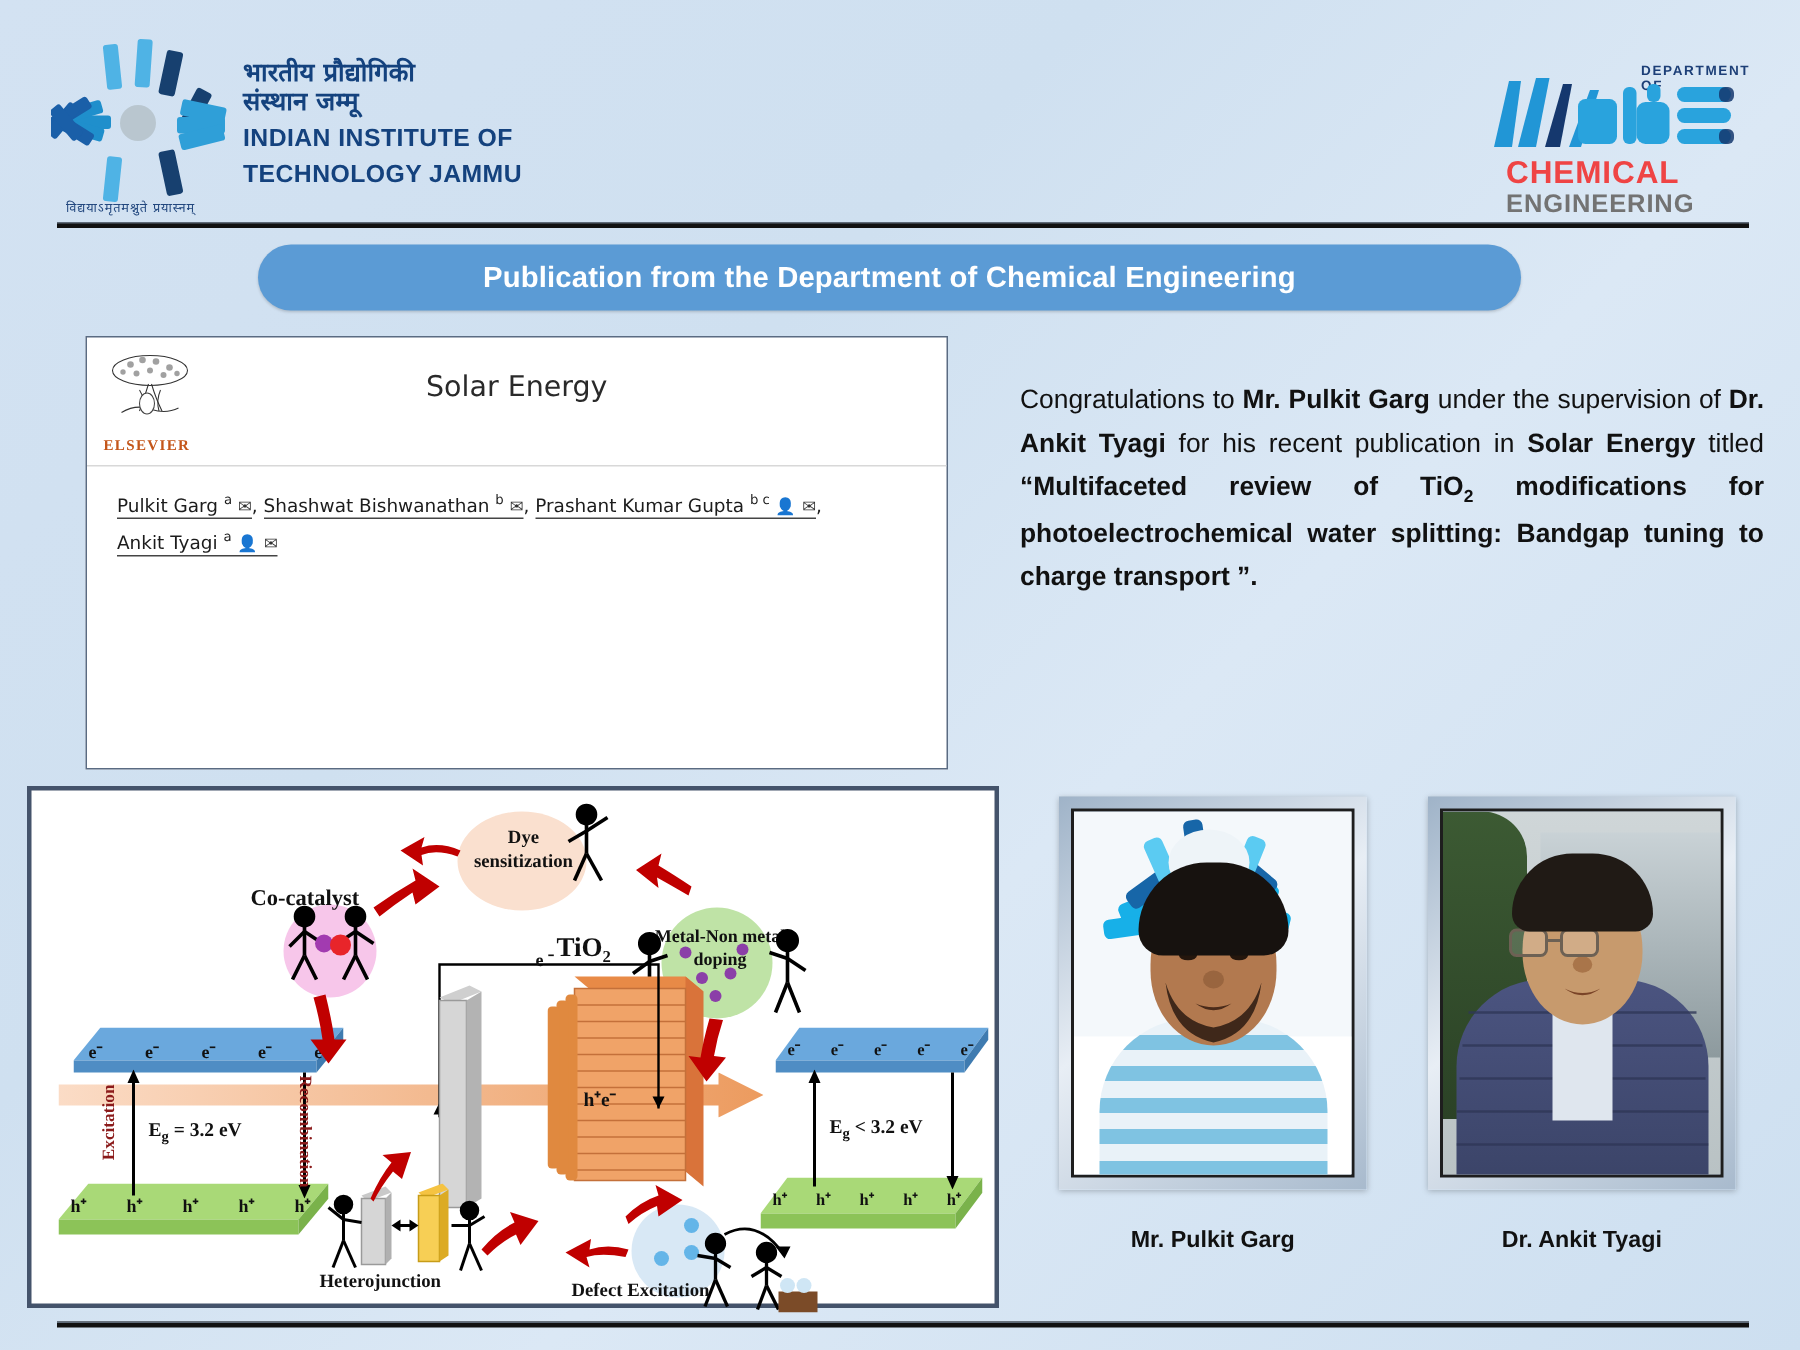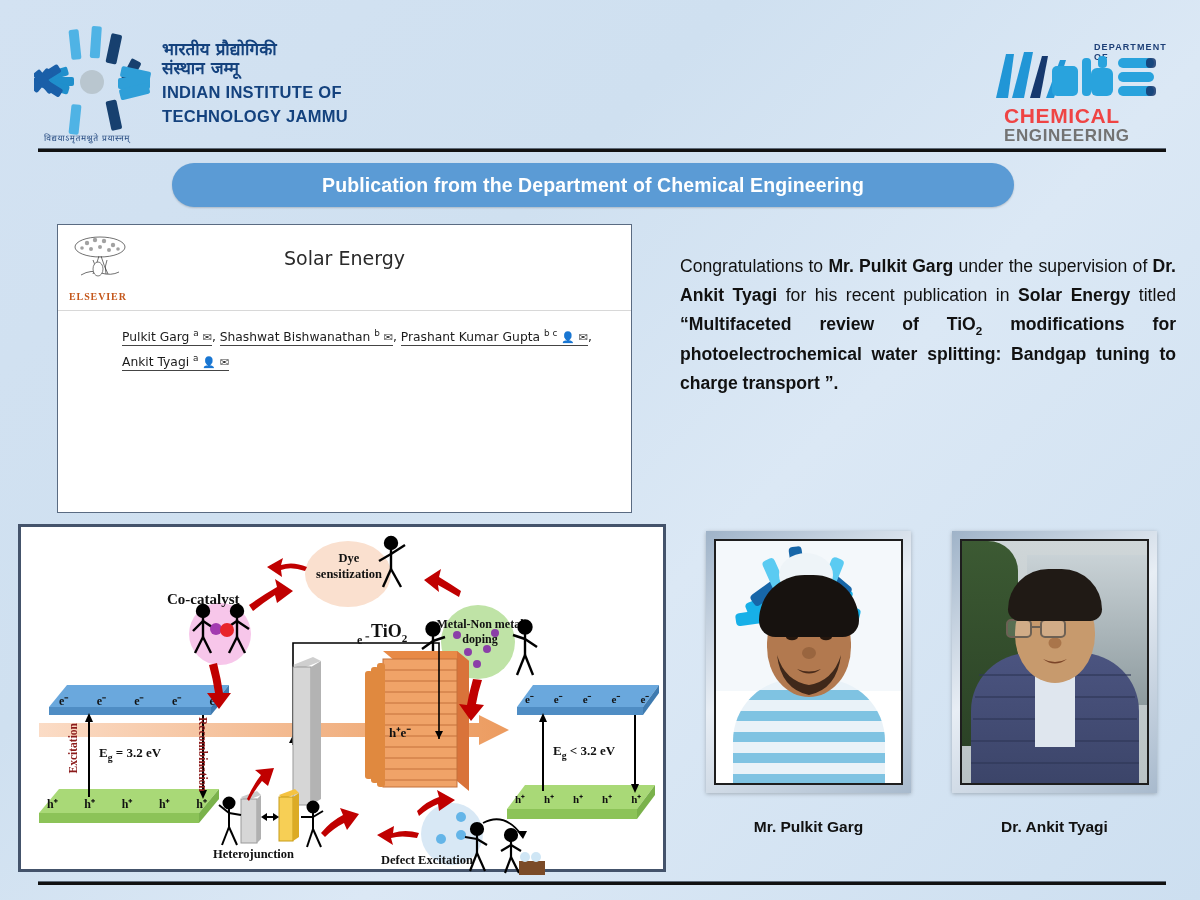--- a/index.html
+++ b/index.html
@@ -92,21 +92,21 @@
                  border: 1px solid rgba(255,255,255,.55); border-radius: 50%; }
 
   .paper-title {
     padding: 16px 20px 0 20px;
     font-family: "Liberation Serif", serif;
     font-size: 26.5px; line-height: 1.26; color: #1a1a1a;
   }
   .paper-title sub { font-size: 0.64em; }
   .paper-authors {
     padding: 14px 20px 0 20px; font-size: 12.3px; color: #1c1c1c;
-    font-family: "DejaVu Sans", sans-serif; line-height: 2.0; margin-left: 44px;
+    font-family: "DejaVu Sans", sans-serif; line-height: 2.0;
   }
   .au { border-bottom: 1px solid #444; padding-bottom: 1px; }
   .au sup { font-size: .72em; }
   .ic { font-size: 11px; color: #333; }
 
   
   .congrats {
     position: absolute; left: 680px; top: 252px; width: 496px;
     font-size: 17.6px; line-height: 1.66; color: #111; text-align: justify;
     text-justify: inter-word;

